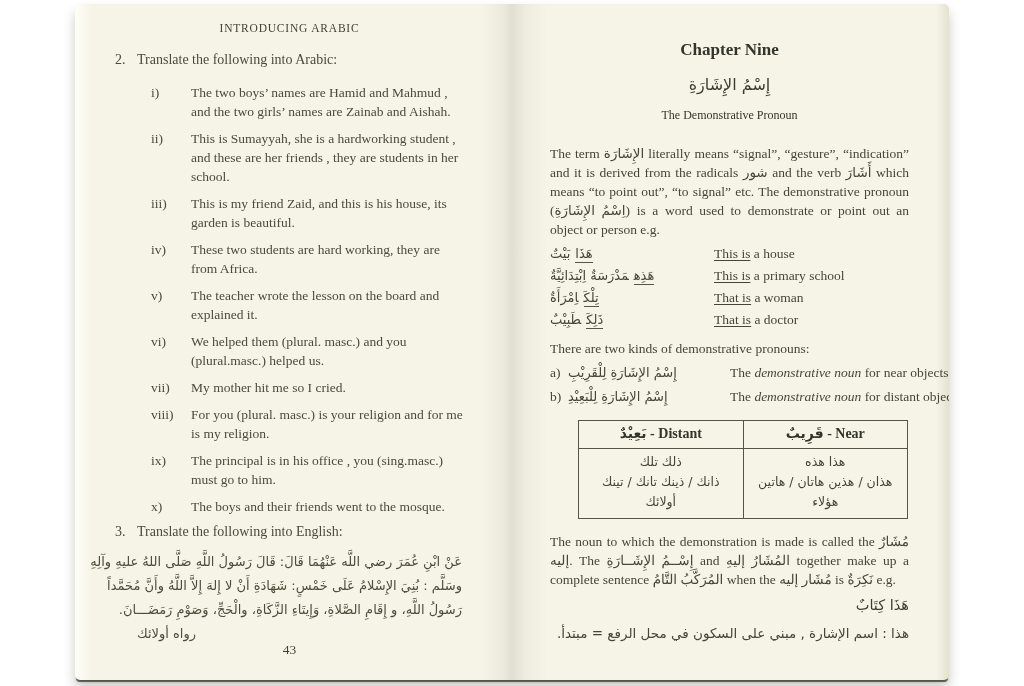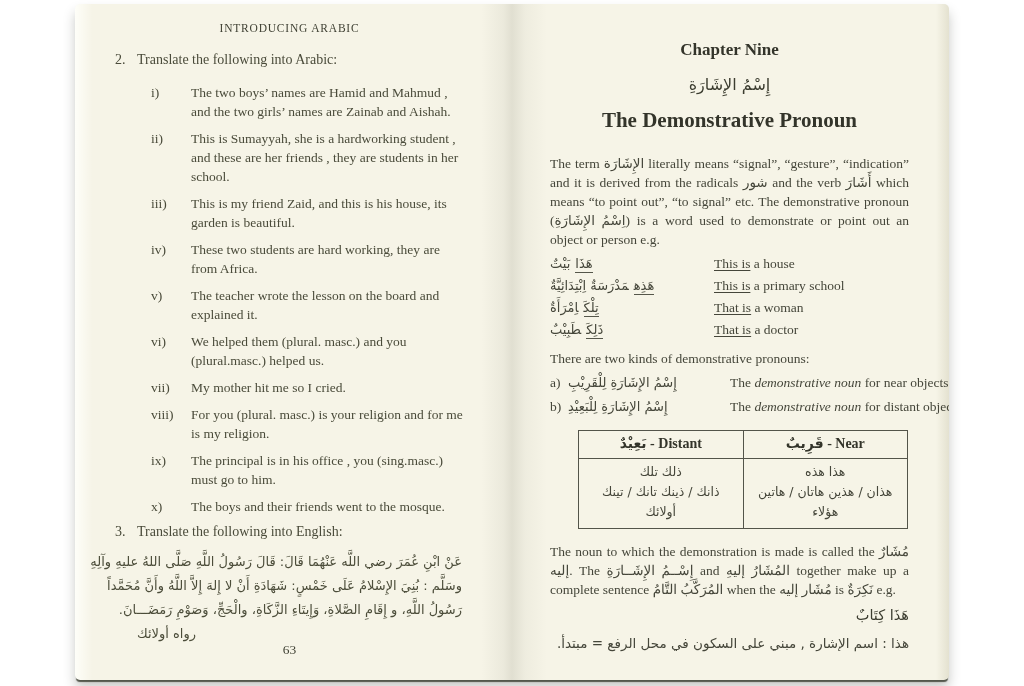--- a/index.html
+++ b/index.html
@@ -55,21 +55,21 @@
   
   .chapter-heading{
     text-align:center;font-size:17px;font-weight:bold;color:#33342a;margin-top:6px;
   }
   .arabic-title{
     text-align:center;direction:rtl;
     font-family:"DejaVu Sans",sans-serif;
     font-size:16px;color:#3c3d30;margin-top:15px;
   }
   .subtitle{
-    text-align:center;font-size:21px;font-weight:bold;color:#33342a;margin-top:14px;
+    text-align:center;font-size:12px;font-weight:normal;color:#33342a;margin-top:14px;
   }
   .para{
     font-size:13.5px;line-height:19px;text-align:justify;margin-top:21px;
     font-family:"Liberation Serif","DejaVu Sans",serif;
   }
   .examples{margin-top:7px;}
   .exm-row{display:flex;align-items:baseline;margin-top:6px;}
   .exm-ar{
     flex:0 0 152px;direction:rtl;text-align:left;
     font-family:"DejaVu Sans",sans-serif;font-size:13px;white-space:nowrap;
@@ -177,21 +177,21 @@
         <span>Translate the following into English:</span>
       </div>
 
       <div class="hadith">
         <div class="hadith-line">عَنْ ابْنِ عُمَرَ رضي اللَّه عَنْهُمَا قَالَ: قَالَ رَسُولُ اللَّهِ صَلَّى اللهُ عليهِ وآلِهِ</div>
         <div class="hadith-line">وسَلَّم : بُنِيَ الإِسْلامُ عَلَى خَمْسٍ: شَهَادَةِ أَنْ لا إِلهَ إِلاَّ اللَّهُ وأَنَّ مُحَمَّداً</div>
         <div class="hadith-line">رَسُولُ اللَّهِ، و إِقَامِ الصَّلاةِ، وَإِيتَاءِ الزَّكَاةِ، والْحَجِّ، وَصَوْمِ رَمَضَـــانَ.</div>
         <div class="hadith-attrib">رواه أولائك</div>
       </div>
 
-      <div class="page-number">63</div>
+      <div class="page-number">43</div>
     </div>
 
     <div class="page page-right">
       <div class="chapter-heading">Chapter Nine</div>
       <div class="arabic-title">إِسْمُ الإِشَارَةِ</div>
       <div class="subtitle">The Demonstrative Pronoun</div>
 
       <div class="para">The term الإِشَارَة literally means “signal”, “gesture”, “indication” and it is derived from the radicals شور and the verb أَشَارَ which means “to point out”,  “to signal” etc. The demonstrative pronoun (اِسْمُ الإِشَارَةِ) is a word used to demonstrate or point out an object or person e.g.</div>
 
       <div class="examples">

